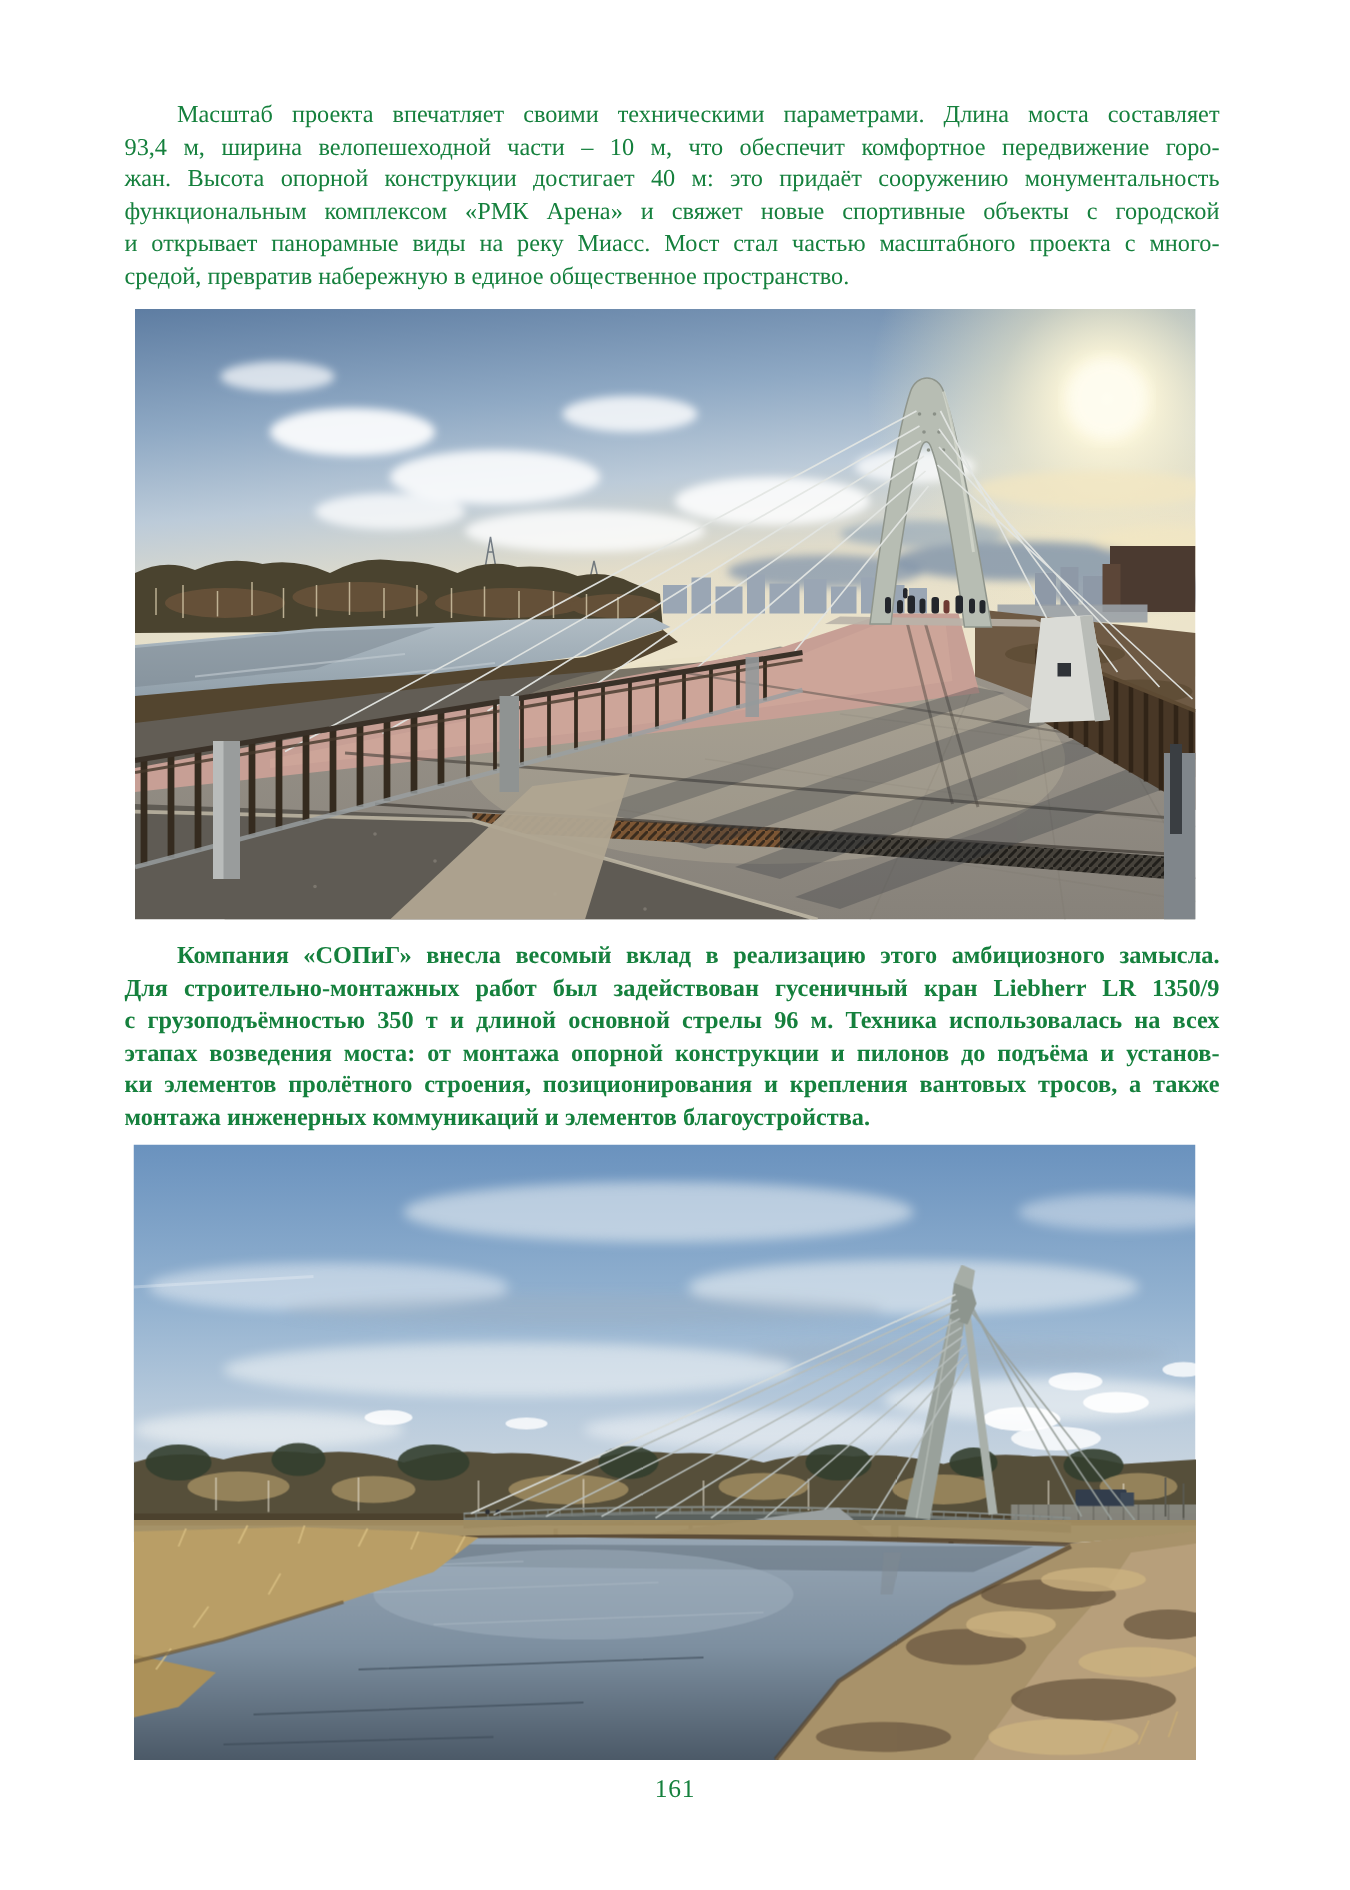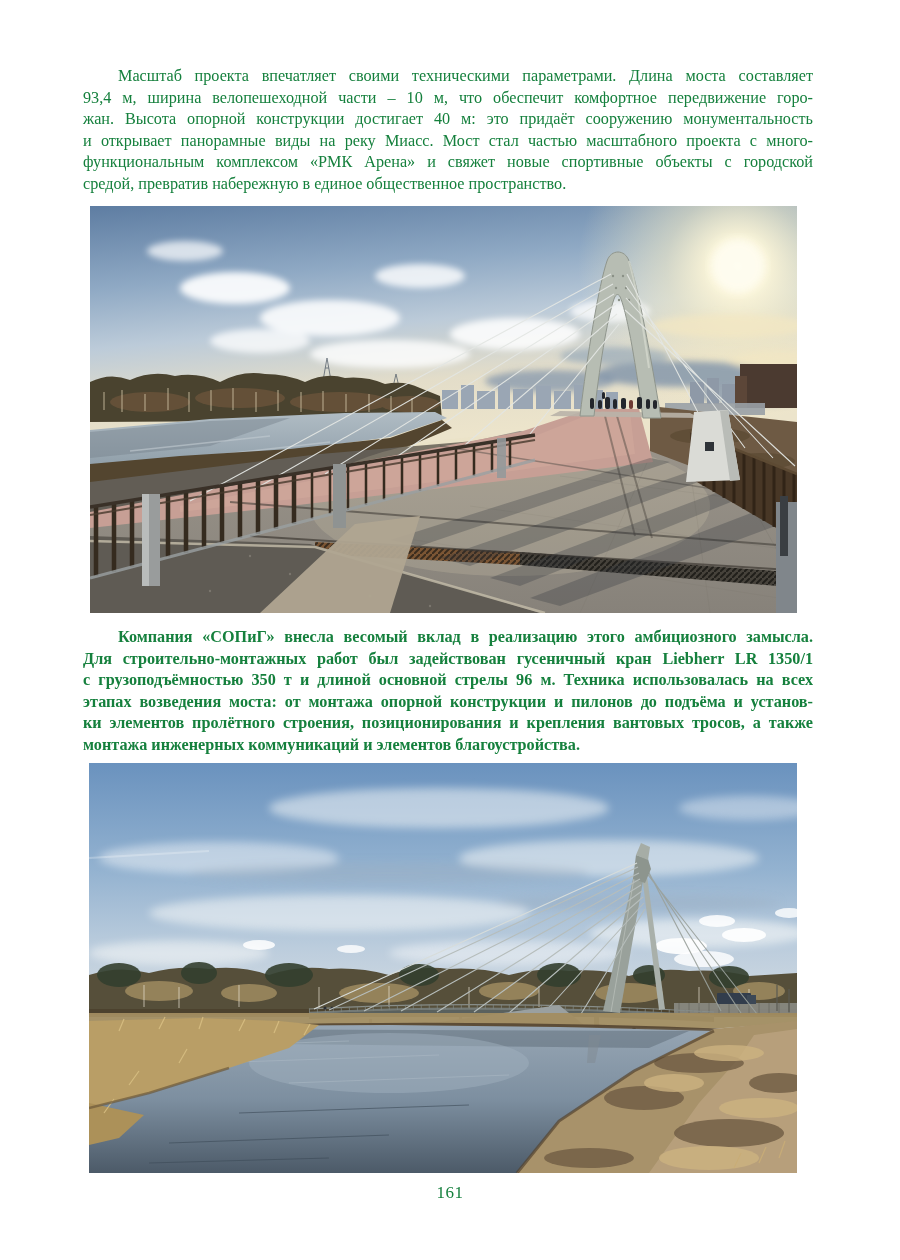--- a/index.html
+++ b/index.html
@@ -20,22 +20,22 @@
 </style>
 </head>
 <body>
 
 <div class="page">
 
   <div class="textblock p1">
     <div class="line first">Масштаб проекта впечатляет своими техническими параметрами. Длина моста составляет</div>
     <div class="line">93,4 м, ширина велопешеходной части – 10 м, что обеспечит комфортное передвижение горо-</div>
     <div class="line">жан. Высота опорной конструкции достигает 40 м: это придаёт сооружению монументальность</div>
+    <div class="line">функциональным комплексом «РМК Арена» и свяжет новые спортивные объекты с городской</div>
     <div class="line">и открывает панорамные виды на реку Миасс. Мост стал частью масштабного проекта с много-</div>
-    <div class="line">функциональным комплексом «РМК Арена» и свяжет новые спортивные объекты с городской</div>
     <div class="line last">средой, превратив набережную в единое общественное пространство.</div>
   </div>
 
   <figure class="photo photo1" aria-label="Вантовый пешеходный мост: вид с подхода на закате, розовая велопешеходная дорожка, пилон и ванты">
     <svg viewBox="0 0 707 407" preserveAspectRatio="none" role="img">
       <defs>
         <linearGradient id="p1sky" x1="0" y1="0" x2="0.25" y2="1">
           <stop offset="0" stop-color="#5e7da2"></stop>
             <stop offset="0.32" stop-color="#8fa9c4"></stop>
           <stop offset="0.55" stop-color="#bccbd9"></stop>
@@ -264,21 +264,21 @@
         <rect x="52" y="288" width="18" height="92" fill="#999c9c"></rect>
         <rect x="52" y="288" width="7" height="92" fill="#b9bcbb"></rect>
         <rect x="243" y="258" width="13" height="64" fill="#8f9392"></rect>
         <rect x="407" y="232" width="9" height="40" fill="#95999a" opacity="0.9"></rect>
       </g>
     </svg>
   </figure>
 
   <div class="textblock p2">
     <div class="line first">Компания «СОПиГ» внесла весомый вклад в реализацию этого амбициозного замысла.</div>
-    <div class="line">Для строительно-монтажных работ был задействован гусеничный кран Liebherr LR 1350/1</div>
+    <div class="line">Для строительно-монтажных работ был задействован гусеничный кран Liebherr LR 1350/9</div>
     <div class="line">с грузоподъёмностью 350 т и длиной основной стрелы 96 м. Техника использовалась на всех</div>
     <div class="line">этапах возведения моста: от монтажа опорной конструкции и пилонов до подъёма и установ-</div>
     <div class="line">ки элементов пролётного строения, позиционирования и крепления вантовых тросов, а также</div>
     <div class="line last">монтажа инженерных коммуникаций и элементов благоустройства.</div>
   </div>
 
   <figure class="photo photo2" aria-label="Вантовый пешеходный мост через реку: вид с берега, наклонный пилон и веер вант">
     <svg viewBox="0 0 708 410" preserveAspectRatio="none" role="img">
       <defs>
         <linearGradient id="p2sky" x1="0" y1="0" x2="0" y2="1">

